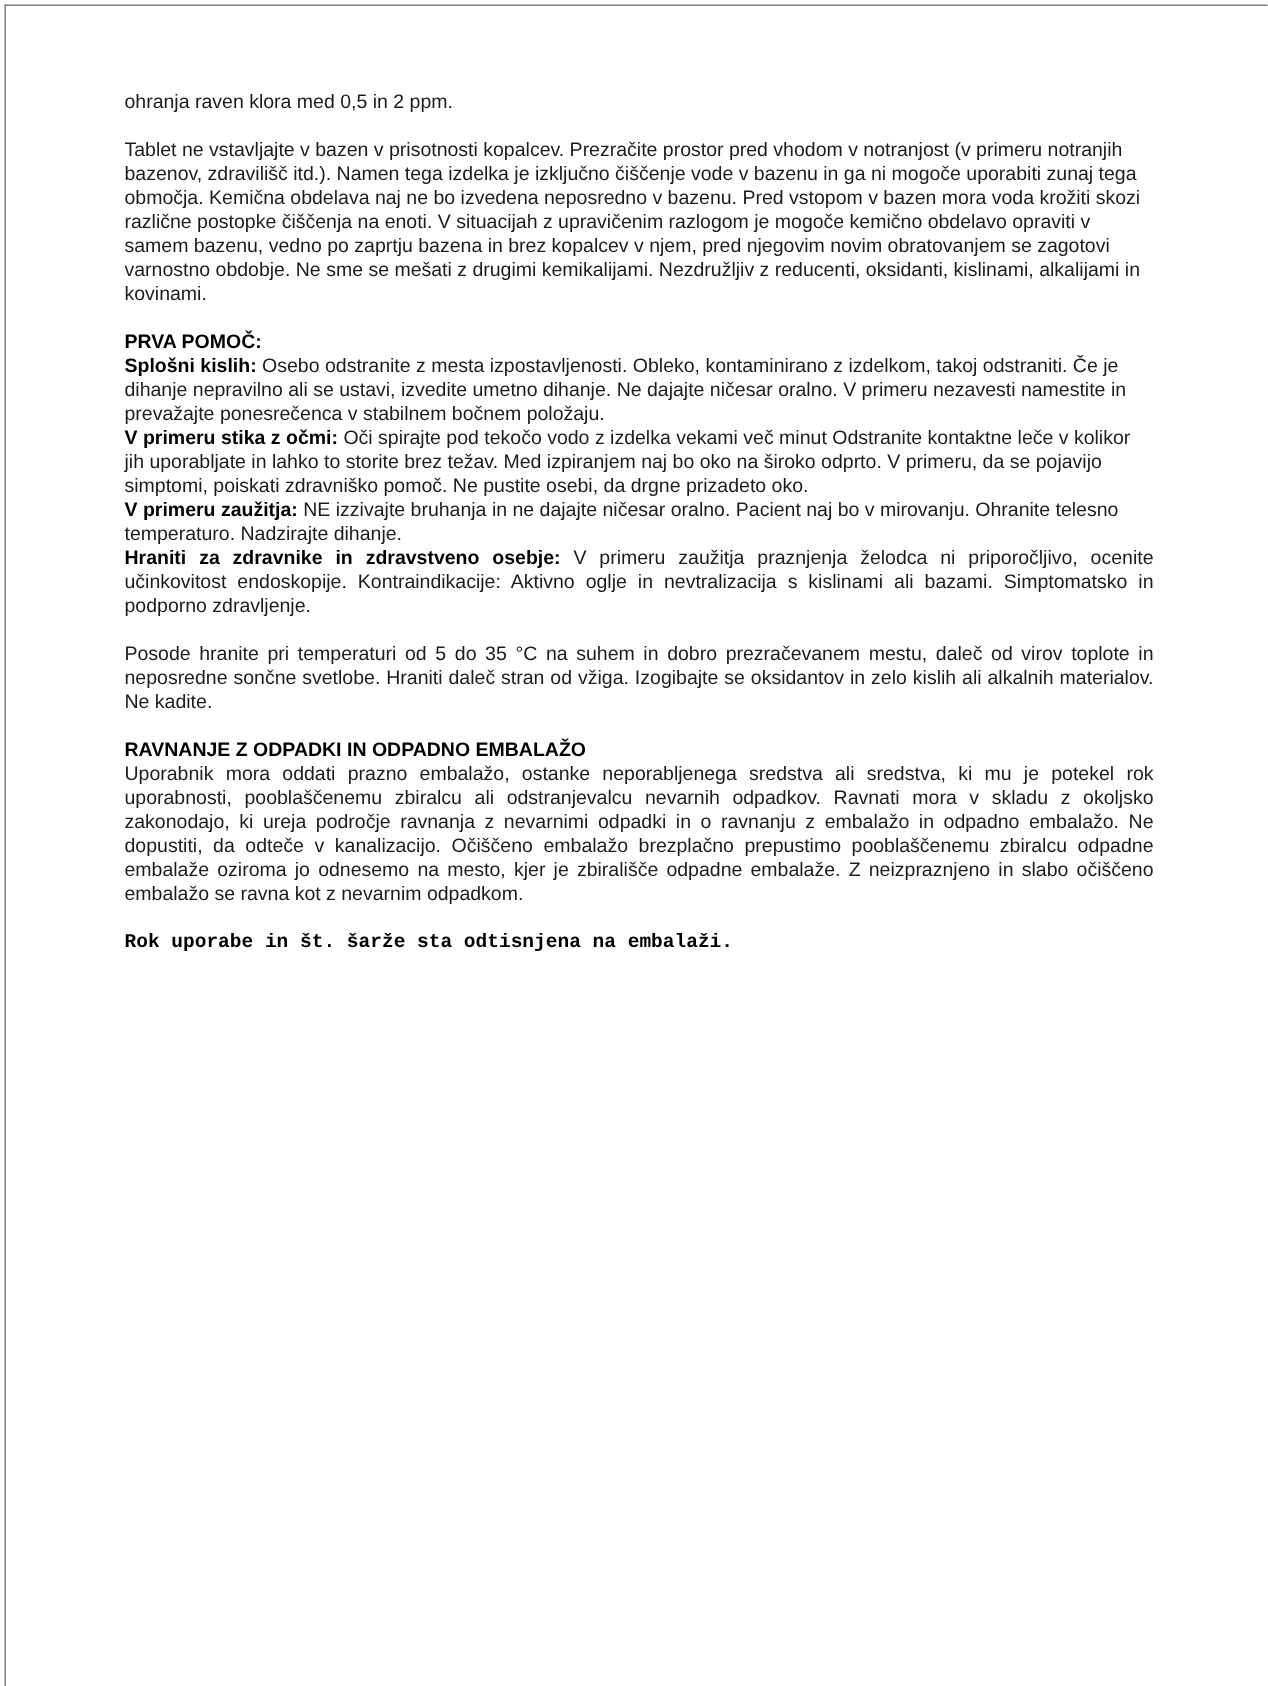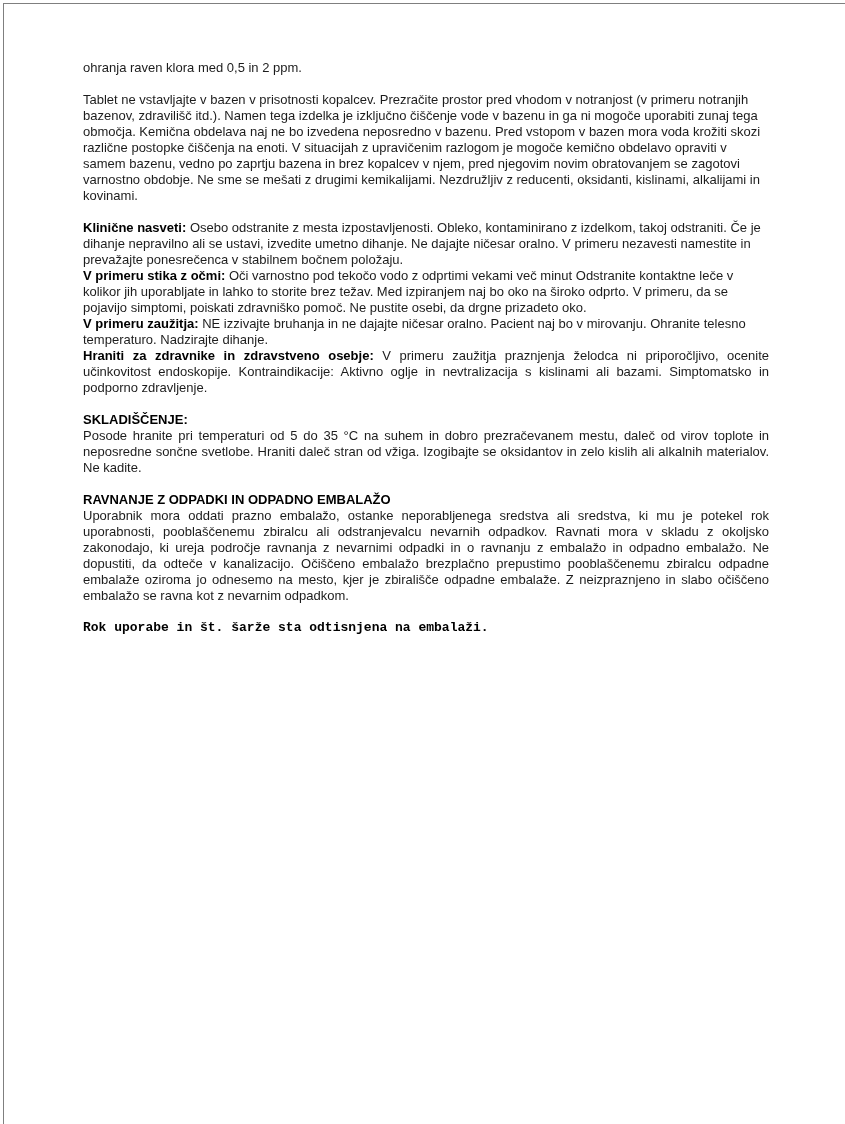--- a/index.html
+++ b/index.html
@@ -47,27 +47,27 @@
 
 <div class="page">
   <div class="content">
       <div class="section">
         <p class="para"><span class="normal">ohranja raven klora med 0,5 in 2 ppm.</span></p>
       </div>
       <div class="section">
         <p class="para"><span class="normal">Tablet ne vstavljajte v bazen v prisotnosti kopalcev. Prezračite prostor pred vhodom v notranjost (v primeru notranjih bazenov, zdravilišč itd.). Namen tega izdelka je izključno čiščenje vode v bazenu in ga ni mogoče uporabiti zunaj tega območja. Kemična obdelava naj ne bo izvedena neposredno v bazenu. Pred vstopom v bazen mora voda krožiti skozi različne postopke čiščenja na enoti. V situacijah z upravičenim razlogom je mogoče kemično obdelavo opraviti v samem bazenu, vedno po zaprtju bazena in brez kopalcev v njem, pred njegovim novim obratovanjem se zagotovi varnostno obdobje. Ne sme se mešati z drugimi kemikalijami. Nezdružljiv z reducenti, oksidanti, kislinami, alkalijami in kovinami.</span></p>
       </div>
       <div class="section">
-        <p class="para"><span class="bold">Klinične nasveti:</span><span class="normal"> Osebo odstranite z mesta izpostavljenosti. Obleko, kontaminirano z izdelkom, takoj odstraniti. Če je dihanje nepravilno ali se ustavi, izvedite umetno dihanje. Ne dajajte ničesar oralno. V primeru nezavesti namestite in prevažajte ponesrečenca v stabilnem bočnem položaju.</span></p>
-        <p class="para"><span class="bold">V primeru stika z očmi:</span><span class="normal"> Oči varnostno pod tekočo vodo z odprtimi vekami več minut Odstranite kontaktne leče v kolikor jih uporabljate in lahko to storite brez težav. Med izpiranjem naj bo oko na široko odprto. V primeru, da se pojavijo simptomi, poiskati zdravniško pomoč. Ne pustite osebi, da drgne prizadeto oko.</span></p>
+        <p class="para"><span class="bold">PRVA POMOČ:</span></p>
+        <p class="para"><span class="bold">Splošni kislih:</span><span class="normal"> Osebo odstranite z mesta izpostavljenosti. Obleko, kontaminirano z izdelkom, takoj odstraniti. Če je dihanje nepravilno ali se ustavi, izvedite umetno dihanje. Ne dajajte ničesar oralno. V primeru nezavesti namestite in prevažajte ponesrečenca v stabilnem bočnem položaju.</span></p>
+        <p class="para"><span class="bold">V primeru stika z očmi:</span><span class="normal"> Oči spirajte pod tekočo vodo z izdelka vekami več minut Odstranite kontaktne leče v kolikor jih uporabljate in lahko to storite brez težav. Med izpiranjem naj bo oko na široko odprto. V primeru, da se pojavijo simptomi, poiskati zdravniško pomoč. Ne pustite osebi, da drgne prizadeto oko.</span></p>
         <p class="para"><span class="bold">V primeru zaužitja:</span><span class="normal"> NE izzivajte bruhanja in ne dajajte ničesar oralno. Pacient naj bo v mirovanju. Ohranite telesno temperaturo. Nadzirajte dihanje.</span></p>
         <p class="para justify"><span class="bold">Hraniti za zdravnike in zdravstveno osebje:</span><span class="normal"> V primeru zaužitja praznjenja želodca ni priporočljivo, ocenite učinkovitost endoskopije. Kontraindikacije: Aktivno oglje in nevtralizacija s kislinami ali bazami. Simptomatsko in podporno zdravljenje.</span></p>
       </div>
       <div class="section">
-        <p class="para"><span class="bold">SKLADIŠČENJE:</span></p>
         <p class="para justify"><span class="normal">Posode hranite pri temperaturi od 5 do 35 °C na suhem in dobro prezračevanem mestu, daleč od virov toplote in neposredne sončne svetlobe. Hraniti daleč stran od vžiga. Izogibajte se oksidantov in zelo kislih ali alkalnih materialov. Ne kadite.</span></p>
       </div>
       <div class="section">
         <p class="para"><span class="bold">RAVNANJE Z ODPADKI IN ODPADNO EMBALAŽO</span></p>
         <p class="para justify"><span class="normal">Uporabnik mora oddati prazno embalažo, ostanke neporabljenega sredstva ali sredstva, ki mu je potekel rok uporabnosti, pooblaščenemu zbiralcu ali odstranjevalcu nevarnih odpadkov. Ravnati mora v skladu z okoljsko zakonodajo, ki ureja področje ravnanja z nevarnimi odpadki in o ravnanju z embalažo in odpadno embalažo. Ne dopustiti, da odteče v kanalizacijo. Očiščeno embalažo brezplačno prepustimo pooblaščenemu zbiralcu odpadne embalaže oziroma jo odnesemo na mesto, kjer je zbirališče odpadne embalaže. Z neizpraznjeno in slabo očiščeno embalažo se ravna kot z nevarnim odpadkom.</span></p>
       </div>
       <div class="section">
         <p class="para"><span class="bold">Rok uporabe in št. šarže sta odtisnjena na embalaži.</span></p>
       </div>
     </div>

